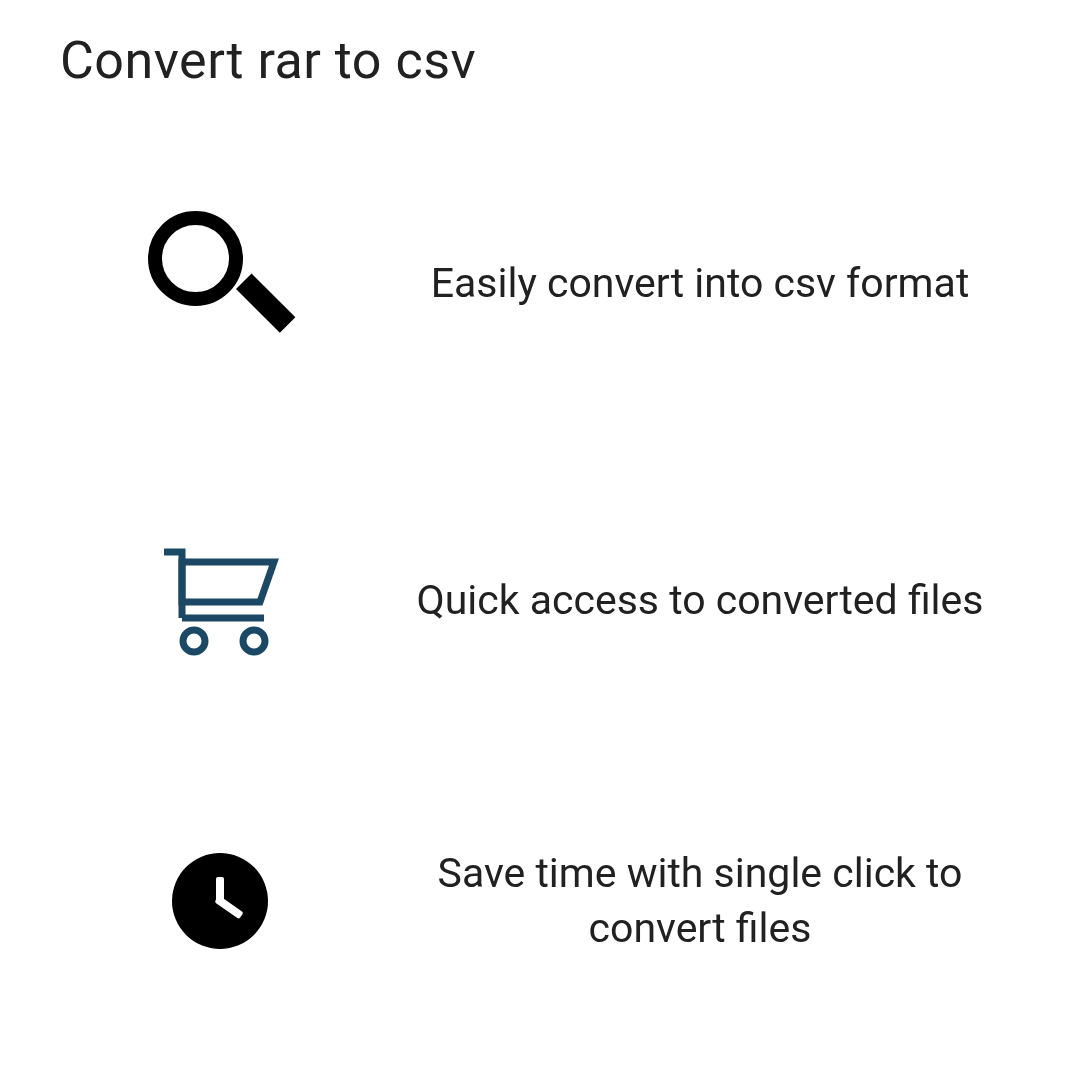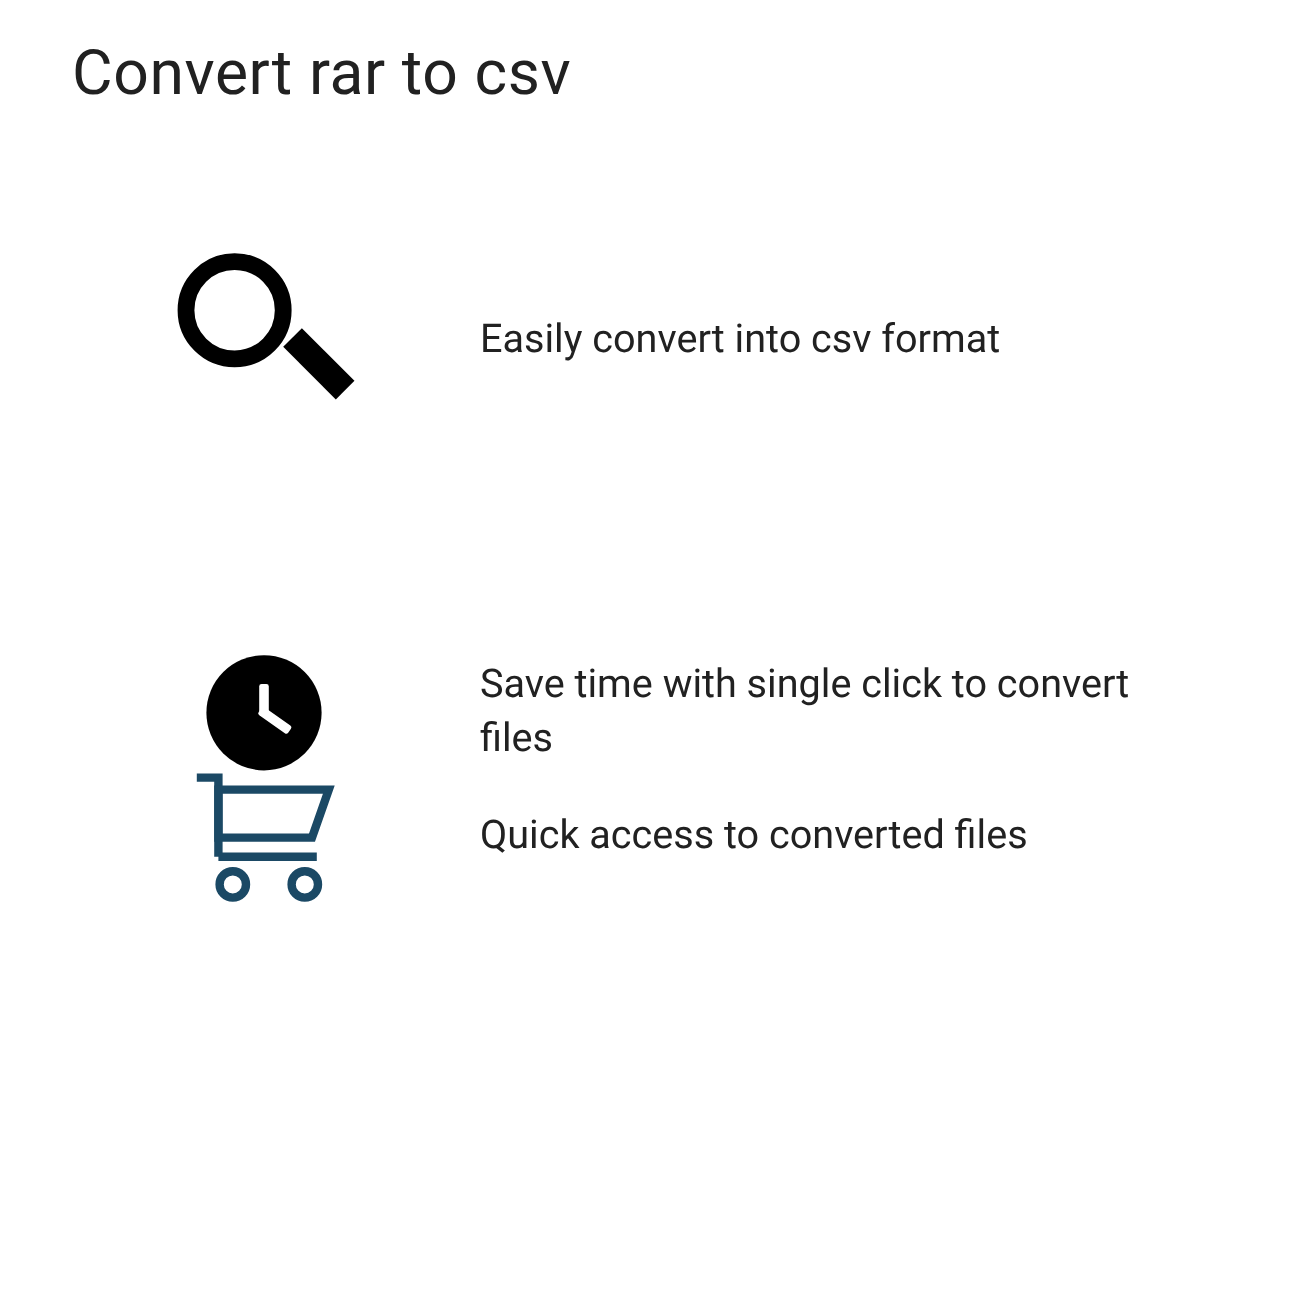--- a/index.html
+++ b/index.html
@@ -34,21 +34,22 @@
     }
     .icon-cell {
       width: 320px;
       display: flex;
       justify-content: center;
       align-items: center;
       flex-shrink: 0;
     }
     .text-cell {
       flex: 1;
-      font-size: 33px;
+      text-align: center;
+      font-size: 41px;
       font-weight: 400;
       color: #212121;
       padding: 0 20px;
       line-height: 1.35;
     }
     
     .mag-icon {
       width: 145px;
       height: 145px;
       position: relative;
@@ -115,41 +116,41 @@
   <div class="feature-row">
     <div class="icon-cell">
       <div class="mag-icon">
         <div class="mag-circle"></div>
         <div class="mag-handle"></div>
       </div>
     </div>
     <div class="text-cell">Easily convert into csv format</div>
   </div>
 
-  <div class="feature-row" style="margin-bottom:0">
-    <div class="icon-cell">
-      <div class="clock-icon">
-        <div class="clock-hour"></div>
-        <div class="clock-minute"></div>
-      </div>
-    </div>
-    <div class="text-cell">Save time with single click to convert files</div>
-  </div>
-
   <div class="feature-row">
     <div class="icon-cell">
       <svg class="cart-svg" viewBox="0 0 120 110">
         <g fill="none" stroke="#1b4965" stroke-width="7" stroke-linecap="butt" stroke-linejoin="miter">
 
           <polyline points="4,6 22,6 22,72"></polyline>
 
           <polygon points="22,16 114,16 100,56 22,56"></polygon>
 
           <line x1="22" y1="72" x2="104" y2="72"></line>
 
           <circle cx="34" cy="95" r="11"></circle>
           <circle cx="94" cy="95" r="11"></circle>
         </g>
       </svg>
     </div>
     <div class="text-cell">Quick access to converted files</div>
   </div>
+
+  <div class="feature-row" style="margin-bottom:0">
+    <div class="icon-cell">
+      <div class="clock-icon">
+        <div class="clock-hour"></div>
+        <div class="clock-minute"></div>
+      </div>
+    </div>
+    <div class="text-cell">Save time with single click to convert files</div>
+  </div>
 </div>
 
 </body></html>

